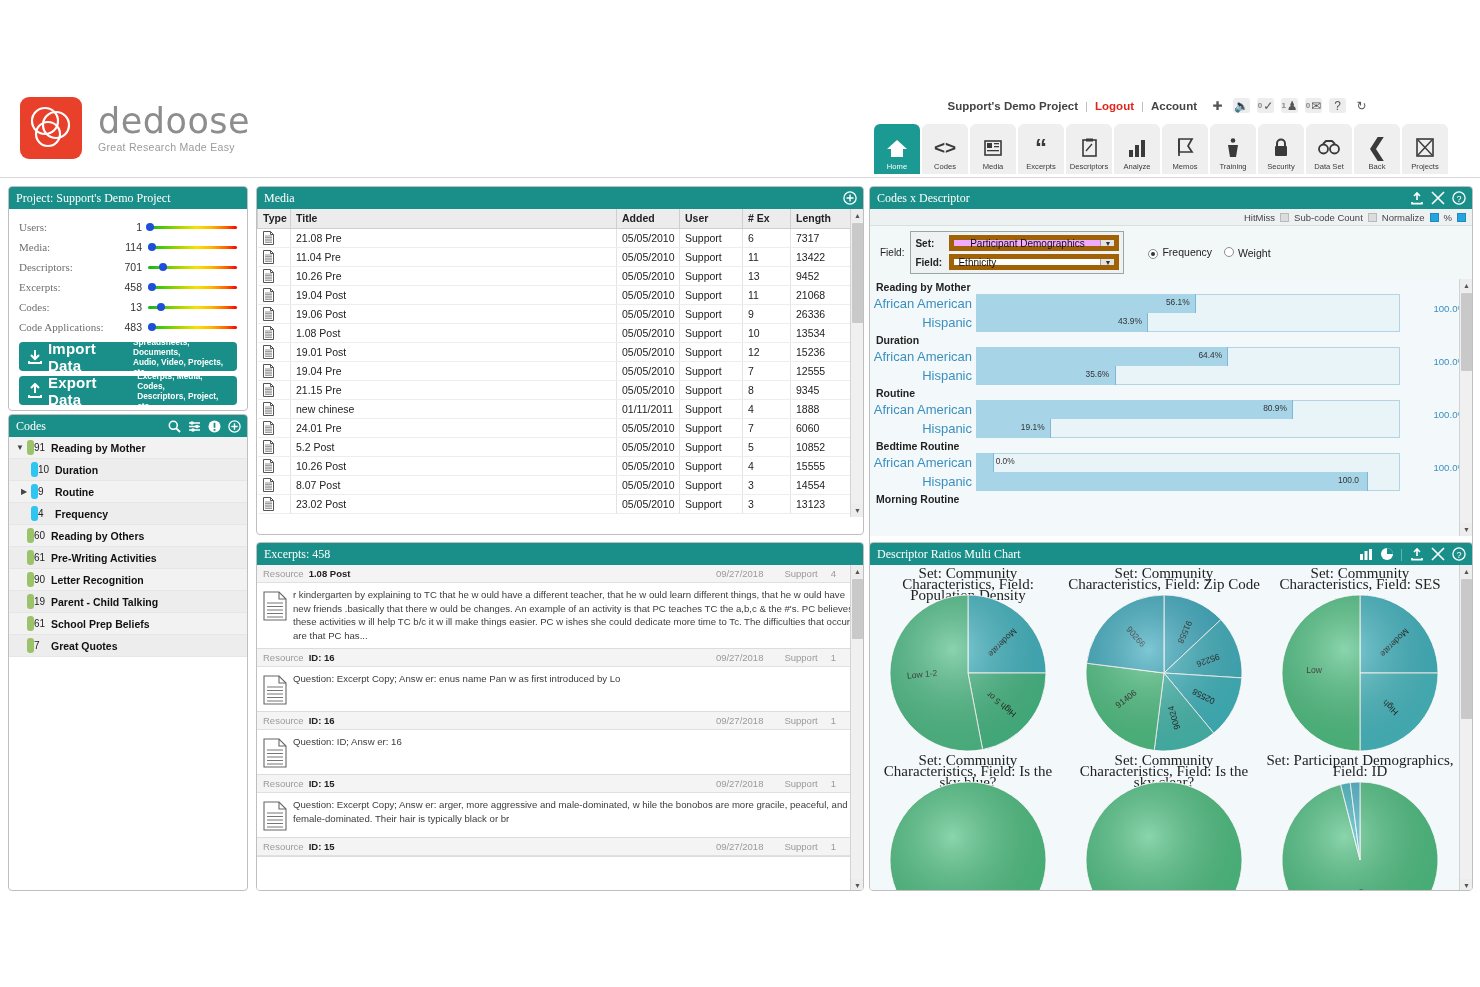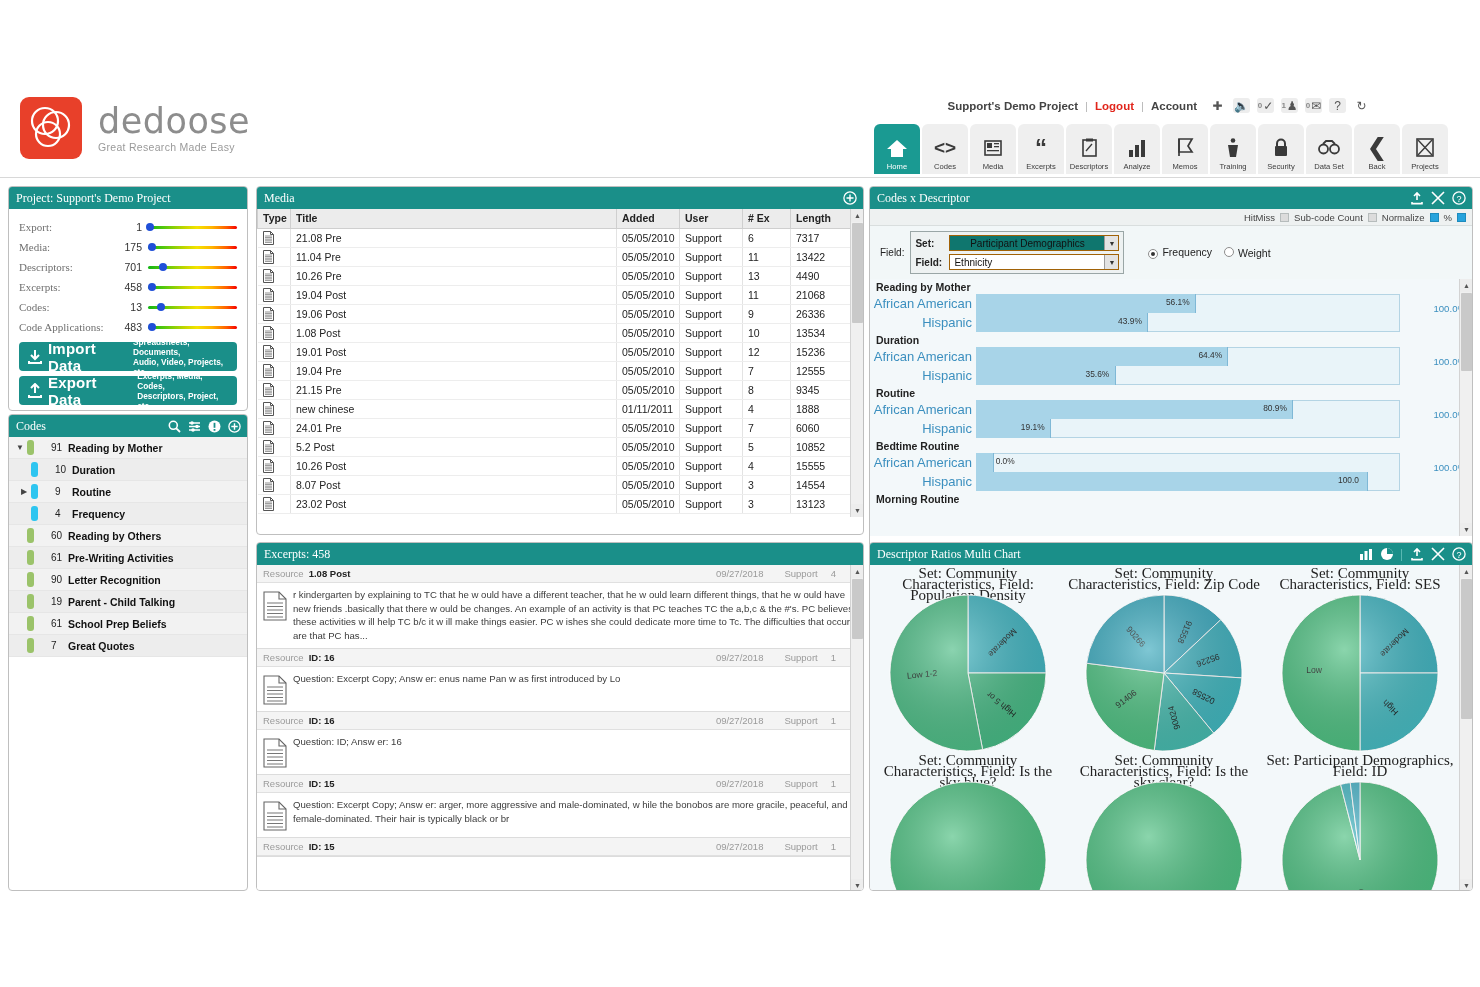--- a/index.html
+++ b/index.html
@@ -76,21 +76,21 @@
   }
   .btn-data .bd-ic { font-size:15px; margin-right:5px; display:flex;}
   .btn-data .bd-title { font-size:15px; font-weight:bold; letter-spacing:0.2px; }
   .btn-data .bd-sub { font-size:8.3px; line-height:10px; margin-left:8px; font-weight:bold; }
 
   #codes-panel { left:8px; top:414px; width:240px; height:477px; }
   .code-row { display:flex; align-items:center; height:22px; border-bottom:1px solid #e6e6e6; background:#f2f2f2; padding-left:4px; cursor:pointer;}
   .code-row:nth-child(even){ background:#ededed; }
   .twisty { width:14px; font-size:8px; color:#444; display:flex; align-items:center; justify-content:center;}
   .cbar { width:7px; height:15px; border-radius:3px; flex:none; }
-  .ccount { font-size:10px; color:#222; margin-left:17px; min-width:13px; }
+  .ccount { font-size:10px; color:#222; margin-left:0; min-width:13px; }
   .cname { font-size:10.5px; font-weight:bold; color:#111; margin-left:4px; }
 
   
   #media-panel { left:256px; top:186px; width:608px; height:349px; }
   table.grid { width:100%; border-collapse:collapse; font-size:10.5px; table-layout:fixed; }
   table.grid th {
     background:#ececec; border:1px solid #cfcfcf; border-top:none;
     height:19px; text-align:left; padding:0 5px; font-size:10.5px; color:#222; font-weight:bold;
   }
   table.grid td { border-right:1px solid #e3e3e3; border-bottom:1px solid #ededed; height:19px; padding:0 5px; color:#222; white-space:nowrap; overflow:hidden;}
@@ -115,21 +115,21 @@
 
   
   #cxd-panel { left:869px; top:186px; width:604px; height:429px; }
   .cxd-opts { height:17px; background:#eef1f1; border-bottom:1px solid #d9dede; display:flex; align-items:center; justify-content:flex-end; padding-right:6px; gap:5px; font-size:9.5px; color:#444;}
   .chk { width:9px; height:9px; border:1px solid #b6bcbc; background:#dcdcdc; display:inline-block; }
   .chk.on { background:#27a3dd; border-color:#1e8bbd; }
   .cxd-ctrl { height:53px; background:#f2f7f8; display:flex; align-items:center; padding:0 10px; }
   .fieldbox { border:1px solid #9aa6a6; background:#eef2f2; padding:3px 4px; display:flex; flex-direction:column; gap:3px;}
   .fbrow { display:flex; align-items:center; font-size:10px; }
   .fbrow .k { width:34px; font-weight:bold; color:#222; }
-  .ddl { display:flex; align-items:center; border:1px solid #a16207; background:#0f766e; height:16px; width:170px; }
+  .ddl { display:flex; align-items:center; border:5px solid #a16207; background:#f0abfc; height:16px; width:170px; }
   .ddl .dv { flex:1; text-align:center; font-size:10px; color:#111; }
   .ddl.left .dv { text-align:left; padding-left:4px; background:#fff; height:100%; display:flex; align-items:center;}
   .ddl .arrow { width:14px; height:100%; border-left:1px solid #9d9d9d; background:#e3e3e3; display:flex; align-items:center; justify-content:center; font-size:7px; color:#333; }
   .radios { margin-left:24px; display:flex; gap:12px; align-items:center; font-size:10.5px; color:#222;}
   .rad { width:10px; height:10px; border-radius:50%; border:1px solid #8d8d8d; background:#fff; display:inline-flex; align-items:center; justify-content:center; margin-right:4px;}
   .rad .dot { width:4px; height:4px; border-radius:50%; background:#333; }
   .cxd-chart { position:relative; height:257px; background:#f3f8fa; overflow:hidden; }
   .grp-title { font-size:10.5px; font-weight:bold; color:#222; padding:2px 0 1px 6px; }
   .bargroup { position:relative; margin:0 0 0 0; }
   .barframe { position:absolute; left:110px; right:72px; border:1px solid #b4d4e4; background:#e9f4f9; }
@@ -289,30 +289,30 @@
     </div>
     <div class="navdivider"></div>
   </div>
 
   <div class="panel" id="project-panel">
     <div class="panel-head">
       <span>Project: Support's Demo Project</span>
     </div>
     <div class="proj-body">
       <div class="stat-row">
-        <span class="stat-label">Export:</span>
+        <span class="stat-label">Users:</span>
         <span class="stat-val">1</span>
         <span class="gauge">
             <span class="track"></span>
             <span class="knob" style="left:0px;"></span>
           </span>
       </div>
       <div class="stat-row">
         <span class="stat-label">Media:</span>
-        <span class="stat-val">175</span>
+        <span class="stat-val">114</span>
         <span class="gauge">
             <span class="track"></span>
             <span class="knob" style="left:2px;"></span>
           </span>
       </div>
       <div class="stat-row">
         <span class="stat-label">Descriptors:</span>
         <span class="stat-val">701</span>
         <span class="gauge">
             <span class="track"></span>
@@ -528,21 +528,21 @@
                 <svg class="doc-ico" viewBox="0 0 11 14">
                   <path d="M0.5 0.5 H7.5 L10.5 3.5 V13.5 H0.5 Z" fill="#fff" stroke="#555"></path>
                   <path d="M7.5 0.5 V3.5 H10.5" fill="none" stroke="#555"></path>
                   <path d="M2 5 H9 M2 6.6 H9 M2 8.2 H9 M2 9.8 H9 M2 11.4 H9" stroke="#777" stroke-width="0.8"></path>
                 </svg>
               </td>
               <td>10.26 Pre</td>
               <td>05/05/2010</td>
               <td>Support</td>
               <td>13</td>
-              <td>4490</td>
+              <td>9452</td>
             </tr>
             <tr>
               <td>
                 <svg class="doc-ico" viewBox="0 0 11 14">
                   <path d="M0.5 0.5 H7.5 L10.5 3.5 V13.5 H0.5 Z" fill="#fff" stroke="#555"></path>
                   <path d="M7.5 0.5 V3.5 H10.5" fill="none" stroke="#555"></path>
                   <path d="M2 5 H9 M2 6.6 H9 M2 8.2 H9 M2 9.8 H9 M2 11.4 H9" stroke="#777" stroke-width="0.8"></path>
                 </svg>
               </td>
               <td>19.04 Post</td>

